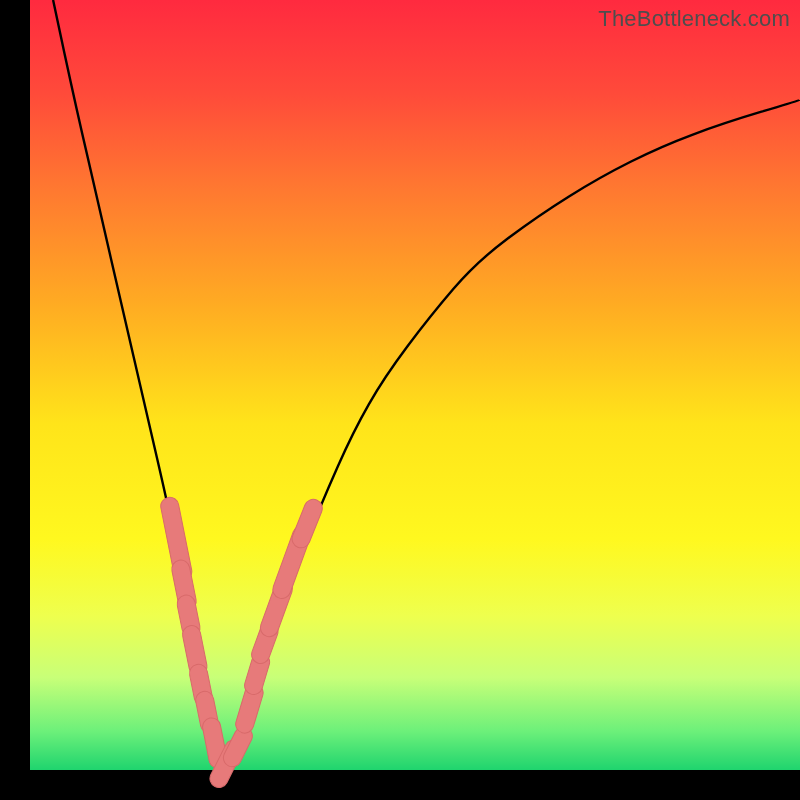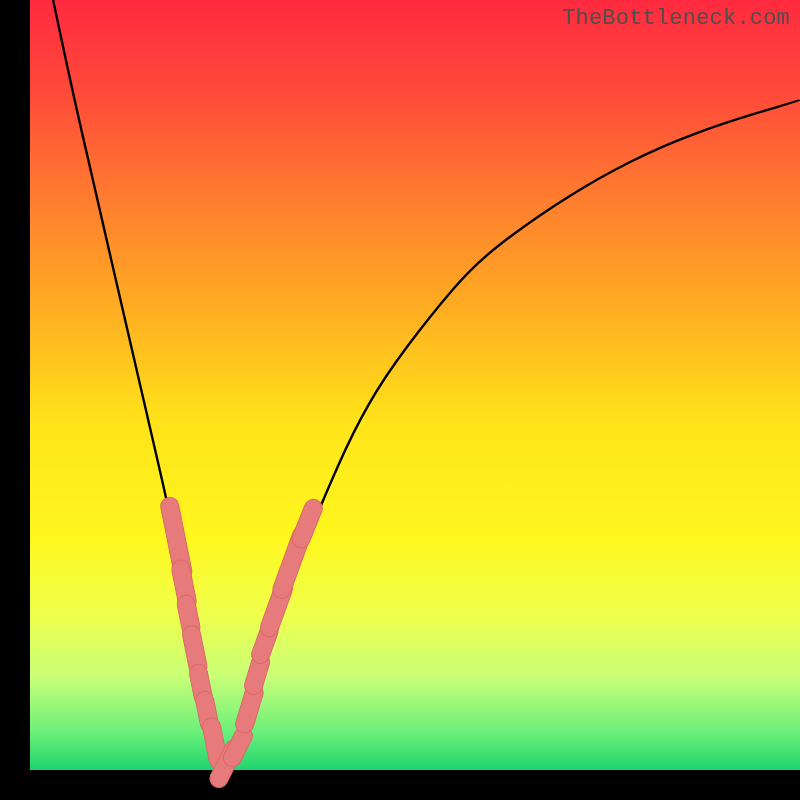--- a/index.html
+++ b/index.html
@@ -9,21 +9,20 @@
     height: 800px;
     overflow: hidden;
     background: #000;
     font-family: Arial, Helvetica, sans-serif;
   }
   .frame {
     position: relative;
     width: 800px;
     height: 800px;
     background: #000;
-    font-family: Liberation Mono, monospace;
   }
   .plot-area {
     position: absolute;
     left: 30px;
     top: 0;
     width: 770px;
     height: 770px;
     background: linear-gradient(
       to bottom,
       #ff2a3f 0%,

